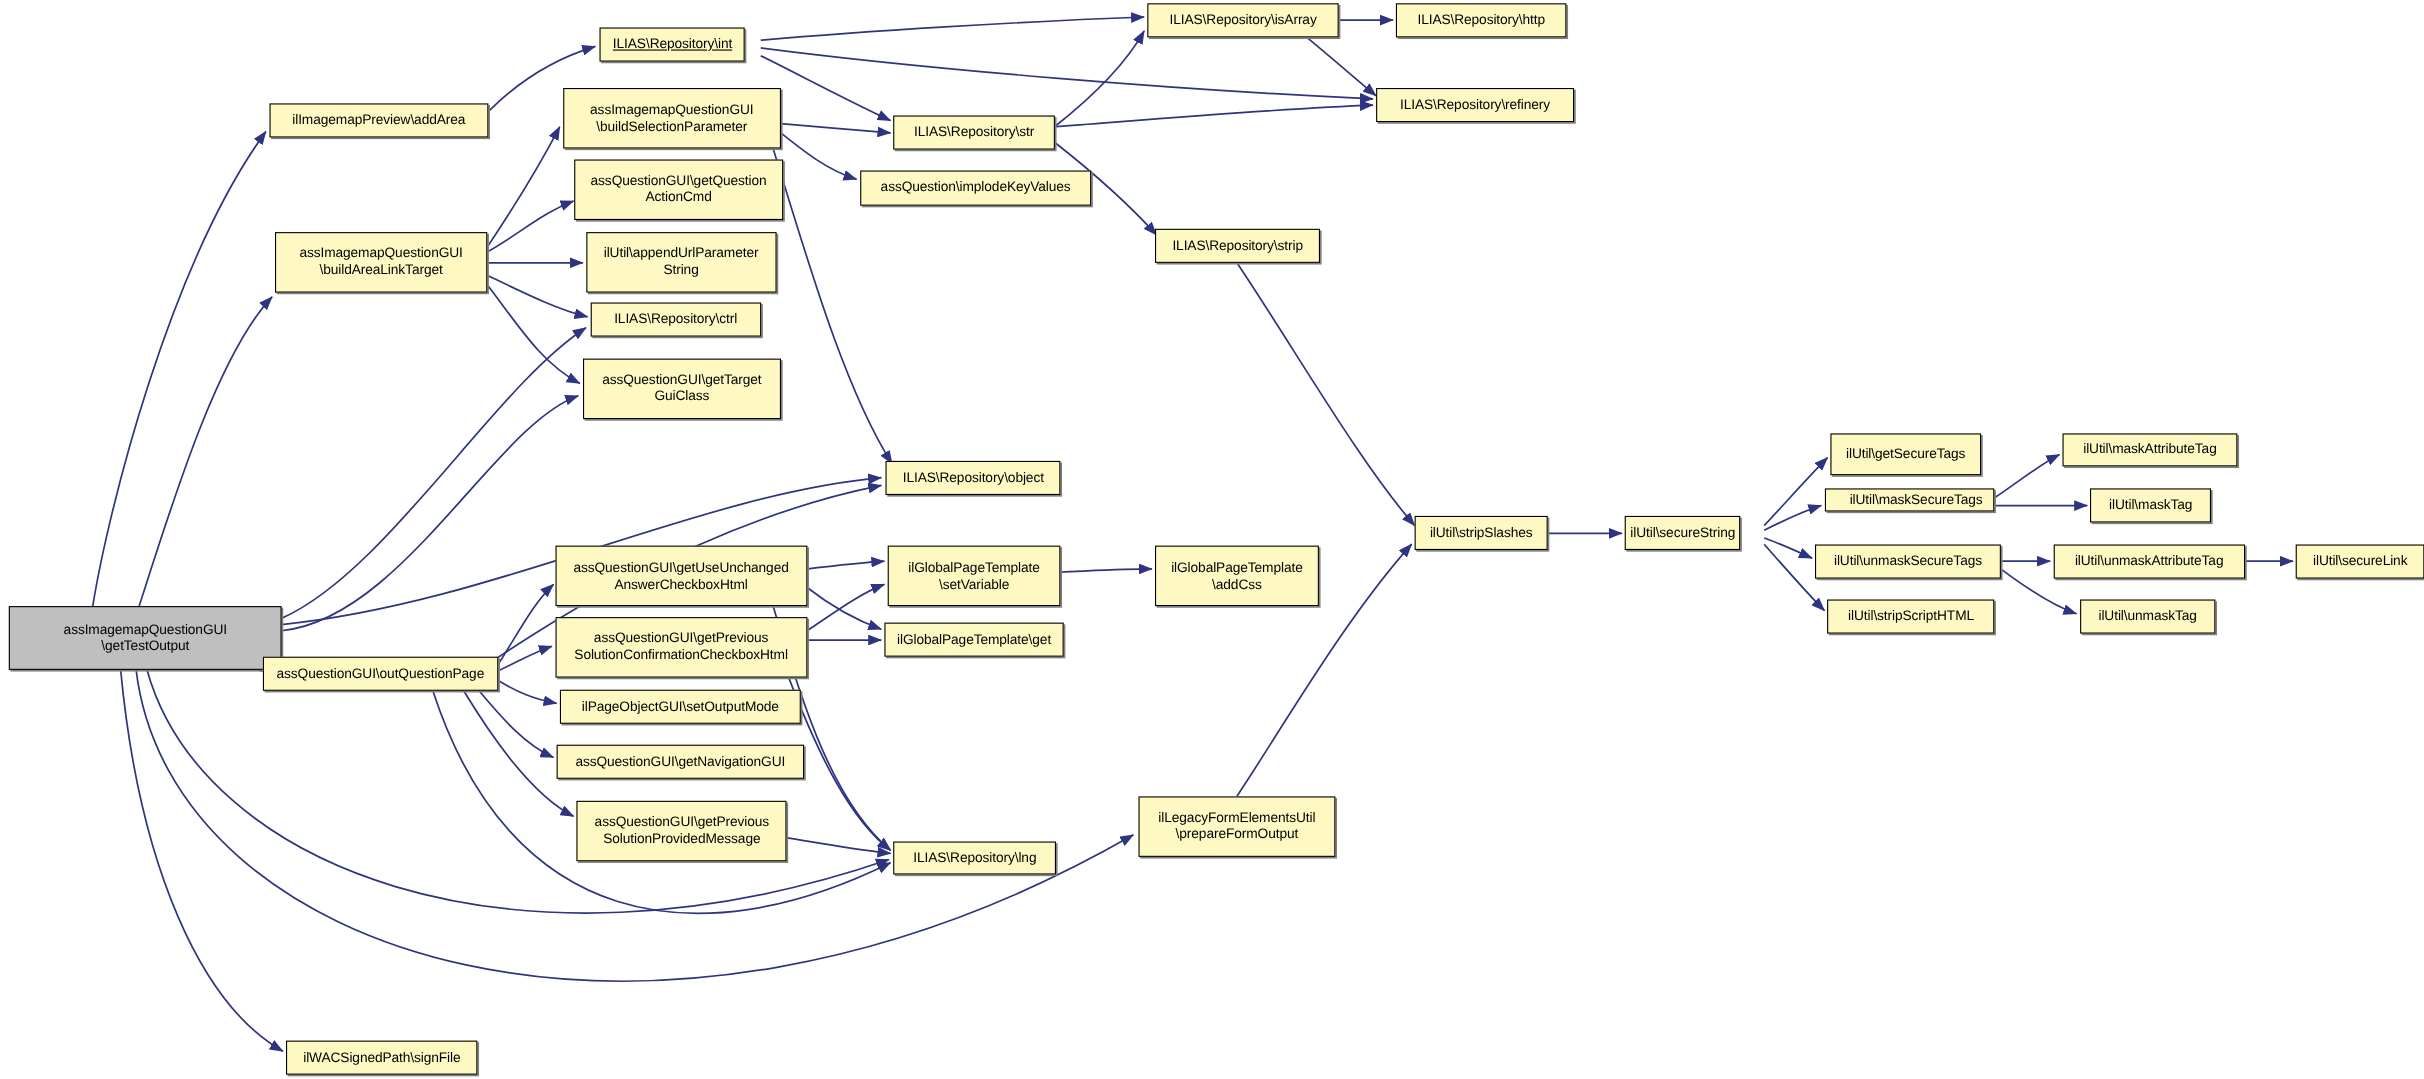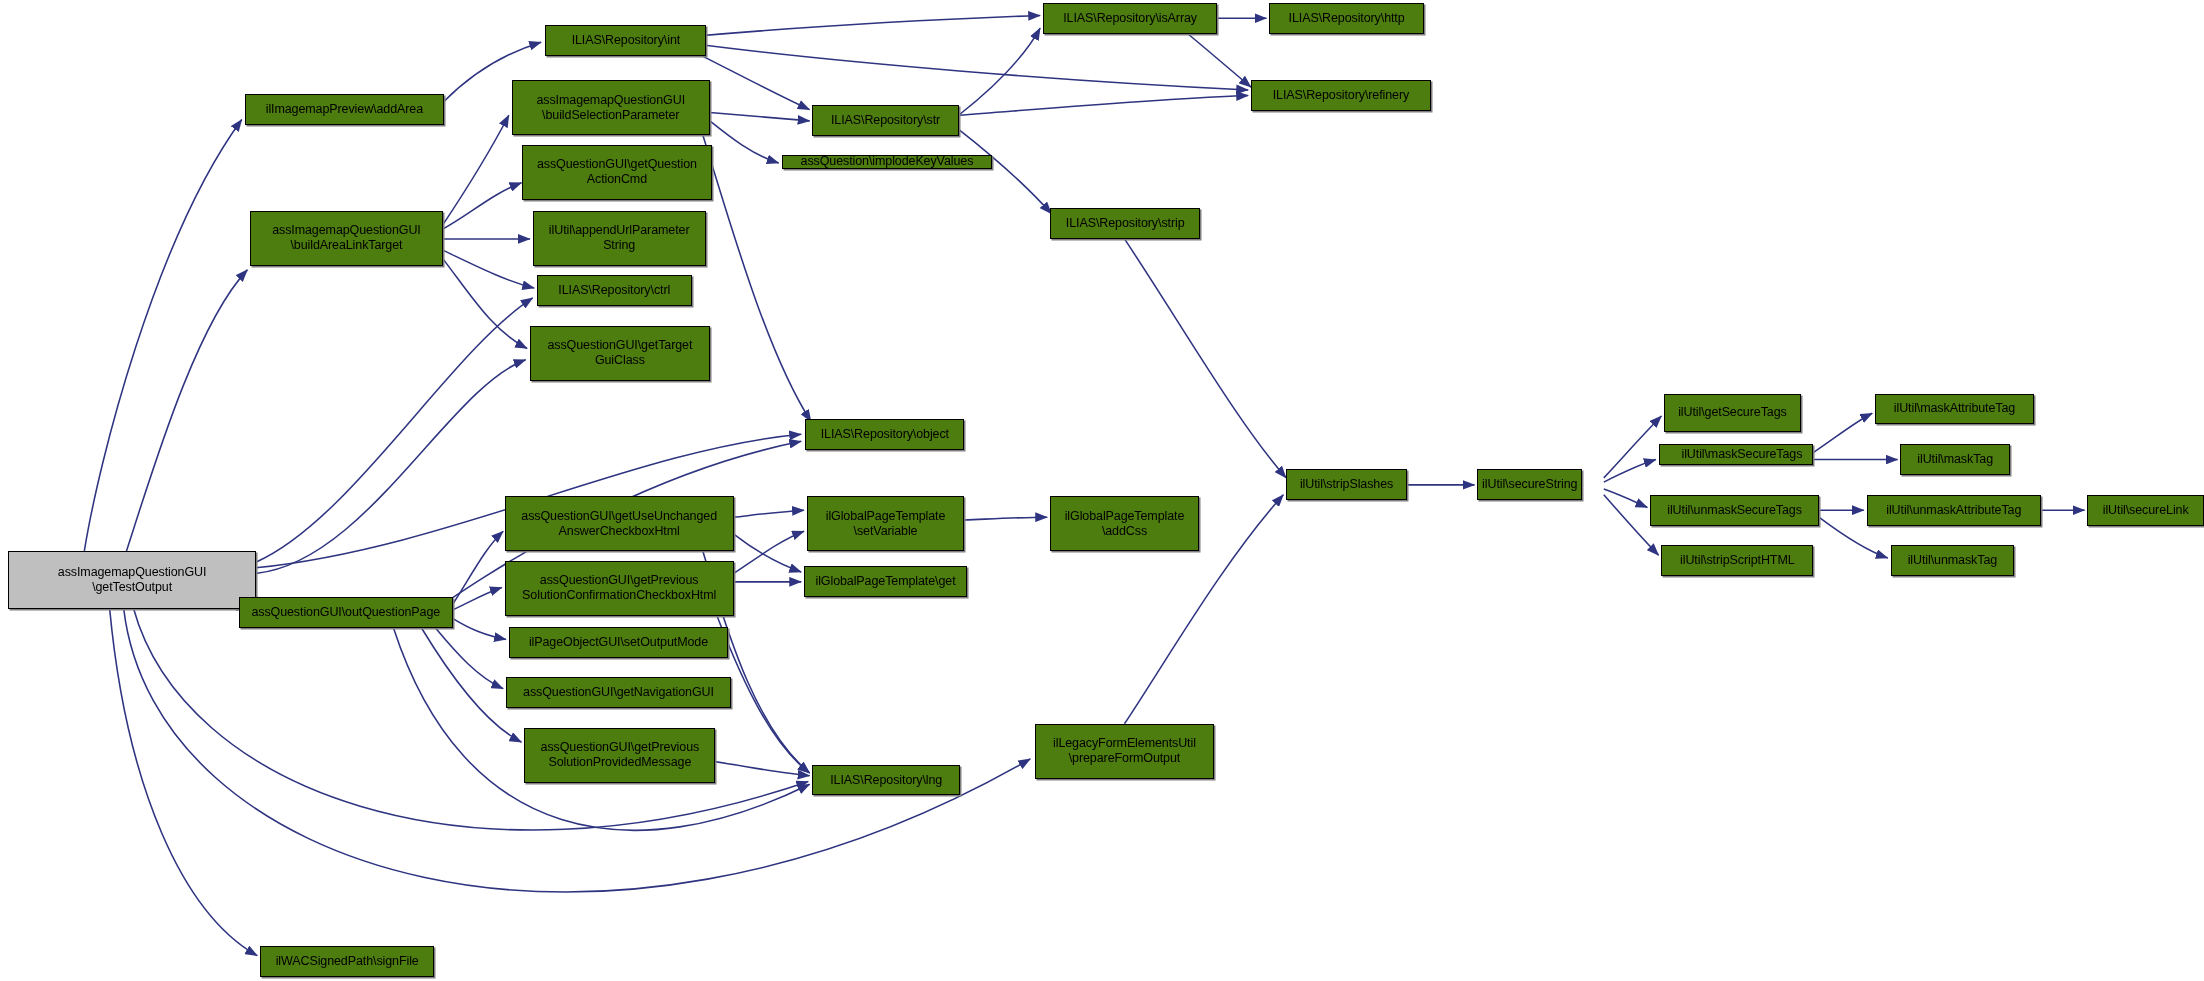--- a/index.html
+++ b/index.html
@@ -21,21 +21,21 @@
     left: 0;
     top: 0;
     width: 2204px;
     height: 981px;
     pointer-events: none;
   }
   .node {
     position: absolute;
     box-sizing: border-box;
     border: 1px solid #000000;
-    background: #4d7c0f;
+    background: #fef9c3;
     color: #000000;
     font-family: "Liberation Sans", sans-serif;
     font-size: 12.5px;
     line-height: 15px;
     text-align: center;
     display: flex;
     align-items: center;
     justify-content: center;
     white-space: pre-line;
     letter-spacing: -0.1px;
@@ -110,37 +110,37 @@
         <path d="M 1290 327 L 1350 327" marker-end="url(#arrow)"></path>
         <path d="M 1294 363 L 1326 363" marker-end="url(#arrow)"></path>
         <path d="M 1294 368 C 1310 380 1328 392 1343 397" marker-end="url(#arrow)"></path>
         <path d="M 1452 363 L 1483 363" marker-end="url(#arrow)"></path>
       </g>
   </svg>
   <div id="node-layer">
       <div class="node root" style="left: 8.43367px; top: 550.934px; width: 247.388px; height: 57.6232px;"><span>assImagemapQuestionGUI
 \getTestOutput</span></div>
       <div class="node" style="left: 244.577px; top: 94.1648px; width: 199.597px; height: 30.9198px;"><span>ilImagemapPreview\addArea</span></div>
-      <div class="node" style="left: 545.378px; top: 25.298px; width: 161px; height: 30.9198px;"><span>ILIAS\Repository\int</span></div>
+      <div class="node" style="left: 545.378px; top: 25.298px; width: 132px; height: 30.9198px; text-decoration: underline;"><span>ILIAS\Repository\int</span></div>
       <div class="node" style="left: 511.643px; top: 80.1103px; width: 198.191px; height: 54.8123px;"><span>assImagemapQuestionGUI
 \buildSelectionParameter</span></div>
       <div class="node" style="left: 522px; top: 144.761px; width: 189.758px; height: 54.8123px;"><span>assQuestionGUI\getQuestion
 ActionCmd</span></div>
       <div class="node" style="left: 250.199px; top: 210.817px; width: 192.569px; height: 54.8123px;"><span>assImagemapQuestionGUI
 \buildAreaLinkTarget</span></div>
       <div class="node" style="left: 532.727px; top: 210.817px; width: 172.89px; height: 54.8123px;"><span>ilUtil\appendUrlParameter
 String</span></div>
       <div class="node" style="left: 536.944px; top: 275.467px; width: 154.617px; height: 30.9198px; text-align: right;"><span>ILIAS\Repository\ctrl</span></div>
       <div class="node" style="left: 529.916px; top: 326.063px; width: 179.918px; height: 54.8123px;"><span>assQuestionGUI\getTarget
 GuiClass</span></div>
       <div class="node" style="left: 1042.96px; top: 2.81089px; width: 174.296px; height: 30.9198px;"><span>ILIAS\Repository\isArray</span></div>
       <div class="node" style="left: 1269.27px; top: 2.81089px; width: 154.617px; height: 30.9198px;"><span>ILIAS\Repository\http</span></div>
       <div class="node" style="left: 1250.99px; top: 80.1103px; width: 179.918px; height: 30.9198px;"><span>ILIAS\Repository\refinery</span></div>
       <div class="node" style="left: 812.444px; top: 105.408px; width: 146.184px; height: 30.9198px;"><span>ILIAS\Repository\str</span></div>
-      <div class="node" style="left: 781.52px; top: 154.599px; width: 210.842px; height: 14px;"><span>assQuestion\implodeKeyValues</span></div>
+      <div class="node" style="left: 781.52px; top: 154.599px; width: 210.842px; height: 32px;"><span>assQuestion\implodeKeyValues</span></div>
       <div class="node" style="left: 1049.99px; top: 208.006px; width: 150.401px; height: 30.9198px;"><span>ILIAS\Repository\strip</span></div>
       <div class="node" style="left: 805.416px; top: 418.822px; width: 158.834px; height: 30.9198px;"><span>ILIAS\Repository\object</span></div>
       <div class="node" style="left: 504.615px; top: 496.122px; width: 229.115px; height: 54.8123px;"><span>assQuestionGUI\getUseUnchanged
 AnswerCheckboxHtml</span></div>
       <div class="node" style="left: 806.821px; top: 496.122px; width: 157.429px; height: 54.8123px;"><span>ilGlobalPageTemplate
 \setVariable</span></div>
       <div class="node" style="left: 1049.99px; top: 496.122px; width: 148.995px; height: 54.8123px;"><span>ilGlobalPageTemplate
 \addCss</span></div>
       <div class="node" style="left: 504.615px; top: 560.772px; width: 229.115px; height: 54.8123px;"><span>assQuestionGUI\getPrevious
 SolutionConfirmationCheckboxHtml</span></div>

